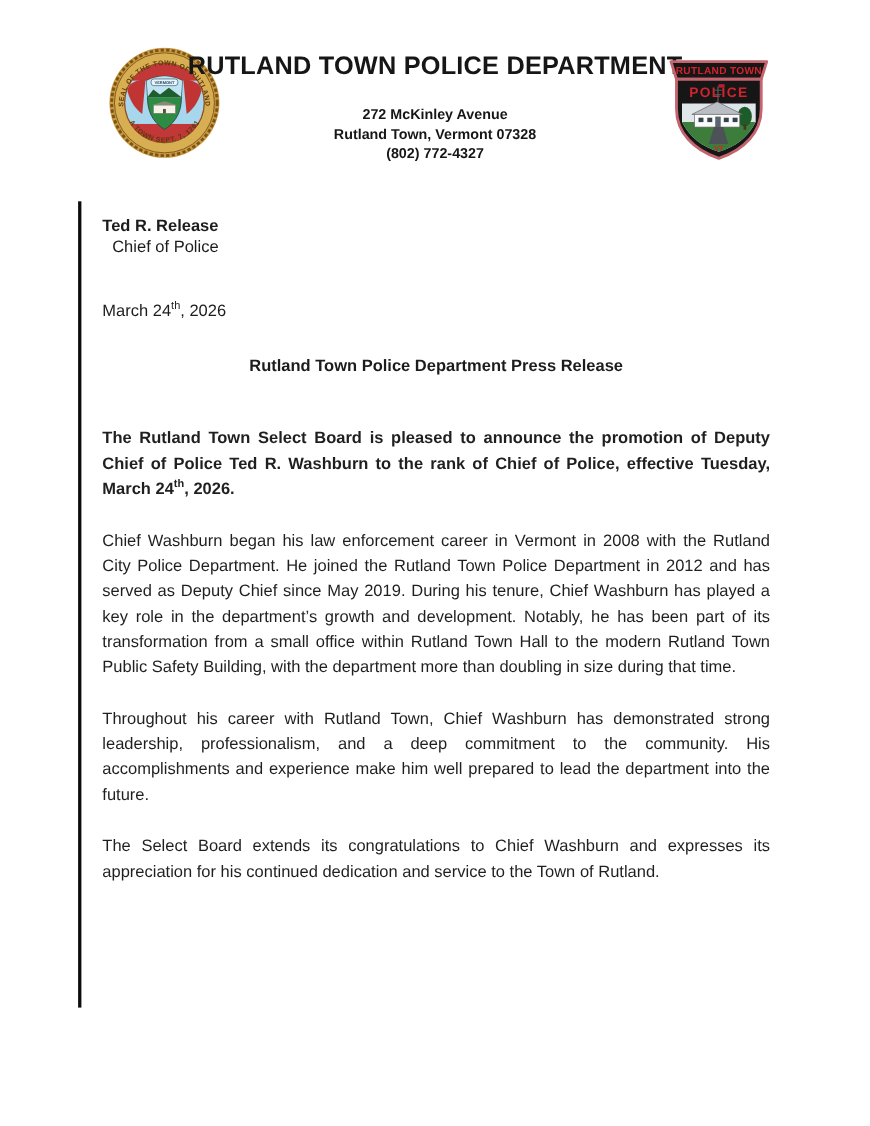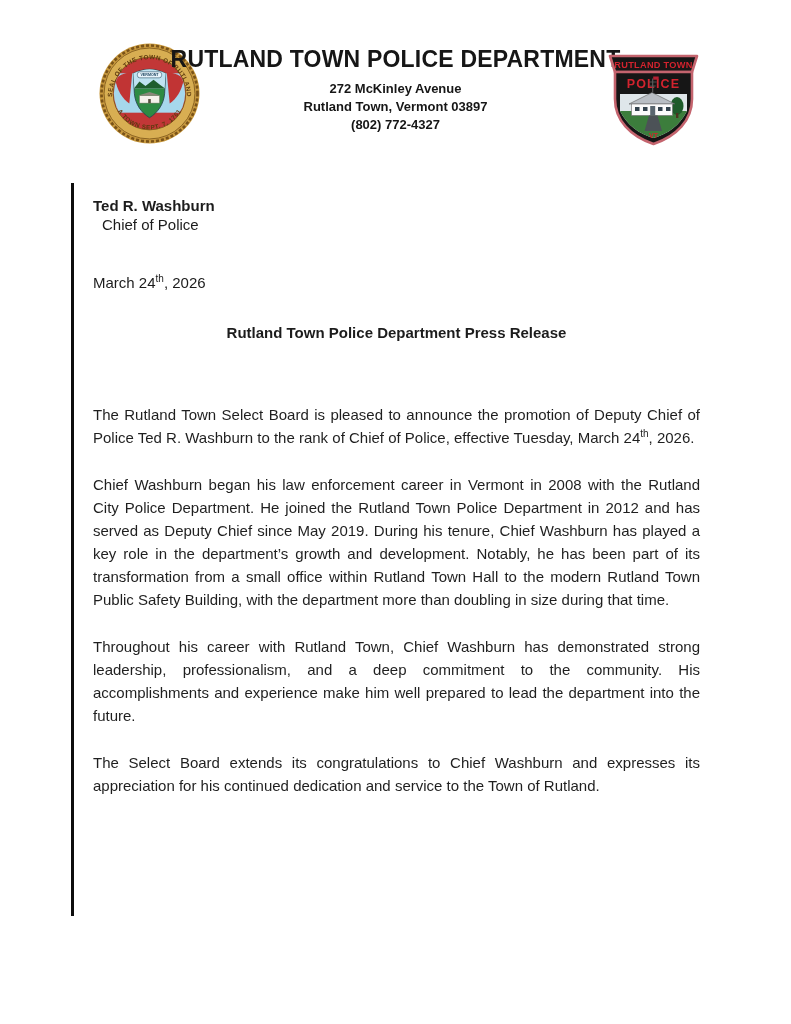--- a/index.html
+++ b/index.html
@@ -11,33 +11,33 @@
     position:relative;
     overflow:hidden;
   }
   .page { position:relative; width:791px; height:1024px; background:#fff; }
 
   
   .seal   { position:absolute; left:99px;  top:43px; width:101px; height:101px; }
   .patch  { position:absolute; left:606px; top:47px; width:95px;  height:100px; }
   .head-center { position:absolute; left:130px; right:130px; top:46px; text-align:center; }
   .head-title  { font-size:23px; font-weight:bold; letter-spacing:0.2px; color:#161616; }
-  .head-addr   { font-size:13px; font-weight:bold; line-height:18px; margin-top:7px; color:#161616; }
+  .head-addr   { font-size:13px; font-weight:bold; line-height:18px; margin-top:22px; color:#161616; }
 
   
   .vrule { position:absolute; left:71px; top:183px; width:3px; height:733px; background:#0d0d0d; }
 
   
   main { position:absolute; left:93px; top:196px; width:607px; }
   .sig-name  { font-size:15px; font-weight:bold; line-height:19px; }
   .sig-title { font-size:15px; line-height:19px; margin-left:9px; }
   .date-line { font-size:15px; margin-top:40px; }
   .pr-title  { font-size:15px; font-weight:bold; text-align:center; margin-top:33px; }
   .body-paras p { font-size:15px; line-height:23px; text-align:justify; margin-top:24px; color:#1f1f1f; }
-  .body-paras p:first-child { margin-top:62px; }
+  .body-paras p:first-child { margin-top:46px;font-weight:bold; }
   sup { font-size:10px; line-height:0; }
 </style>
 </head>
 <body>
 
 <div class="page">
 
   <div class="seal">
     <svg viewBox="0 0 100 100" width="101" height="101">
       <circle cx="50" cy="50" r="49.5" fill="#c99a3f"></circle>
@@ -68,21 +68,21 @@
       <text font-size="6.2" font-weight="bold" fill="#5d3a0e" letter-spacing="0.5" font-family="Liberation Sans, sans-serif">
         <textPath href="#sealArcBottom" startOffset="50%" text-anchor="middle">A TOWN SEPT. 7, 1761</textPath>
       </text>
     </svg>
   </div>
 
   <div class="head-center">
     <div class="head-title">RUTLAND TOWN POLICE DEPARTMENT</div>
     <div class="head-addr">
       <div>272 McKinley Avenue</div>
-      <div>Rutland Town, Vermont 03897</div>
+      <div>Rutland Town, Vermont 07328</div>
       <div>(802) 772-4327</div>
     </div>
   </div>
 
   <div class="patch">
     <svg viewBox="0 0 95 100" width="95" height="100">
       <path d="M4,9 L91,9 L86,25 L9,25 Z" fill="#161616" stroke="#c4646e" stroke-width="2.6" stroke-linejoin="round"></path>
       <text x="47.5" y="20.5" text-anchor="middle" font-size="9.2" font-weight="bold" fill="#d2232e" letter-spacing="0.3" font-family="Liberation Sans, sans-serif">RUTLAND TOWN</text>
       <path d="M9,25 L86,25 L86,52 C86,73 71,89 47.5,97 C24,89 9,73 9,52 Z" fill="#161616" stroke="#c4646e" stroke-width="2.6" stroke-linejoin="round"></path>
       <text x="47.5" y="41" text-anchor="middle" font-size="12.5" font-weight="bold" fill="#d2232e" letter-spacing="1.2" font-family="Liberation Sans, sans-serif">POLICE</text>
@@ -102,21 +102,21 @@
       <line x1="43.7" y1="39" x2="49.7" y2="39" stroke="#5d5d5d" stroke-width="0.8"></line>
       <rect x="47.2" y="29.5" width="5.5" height="3.2" fill="#b22234"></rect>
       <polygon points="43,68.5 51.5,68.5 56,84 38.5,84" fill="#4c5257"></polygon>
       <text x="47.5" y="90.5" text-anchor="middle" font-size="7" font-weight="bold" fill="#d2232e" font-family="Liberation Sans, sans-serif">VT</text>
     </svg>
   </div>
 
   <div class="vrule"></div>
 
   <main>
-    <div class="sig-name">Ted R. Washburn</div>
+    <div class="sig-name">Ted R. Release</div>
     <div class="sig-title">Chief of Police</div>
 
     <div class="date-line"><span>March 24</span><sup>th</sup><span>, 2026</span></div>
 
     <div class="pr-title">Rutland Town Police Department Press Release</div>
 
     <div class="body-paras">
         <p><span>The Rutland Town Select Board is pleased to announce the promotion of Deputy Chief of Police Ted R. Washburn to the rank of Chief of Police, effective Tuesday, March 24</span><sup>th</sup><span>, 2026.</span></p>
         <p><span>Chief Washburn began his law enforcement career in Vermont in 2008 with the Rutland City Police Department. He joined the Rutland Town Police Department in 2012 and has served as Deputy Chief since May 2019. During his tenure, Chief Washburn has played a key role in the department’s growth and development. Notably, he has been part of its transformation from a small office within Rutland Town Hall to the modern Rutland Town Public Safety Building, with the department more than doubling in size during that time.</span></p>
         <p><span>Throughout his career with Rutland Town, Chief Washburn has demonstrated strong leadership, professionalism, and a deep commitment to the community. His accomplishments and experience make him well prepared to lead the department into the future.</span></p>

